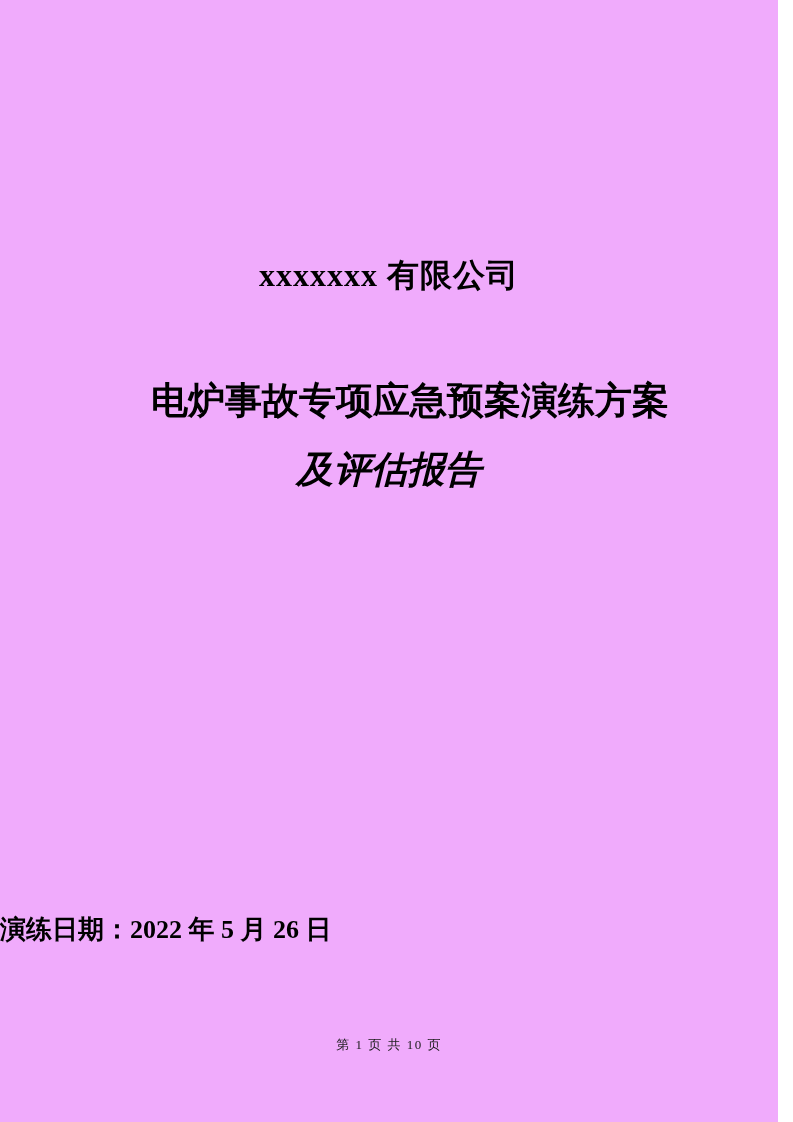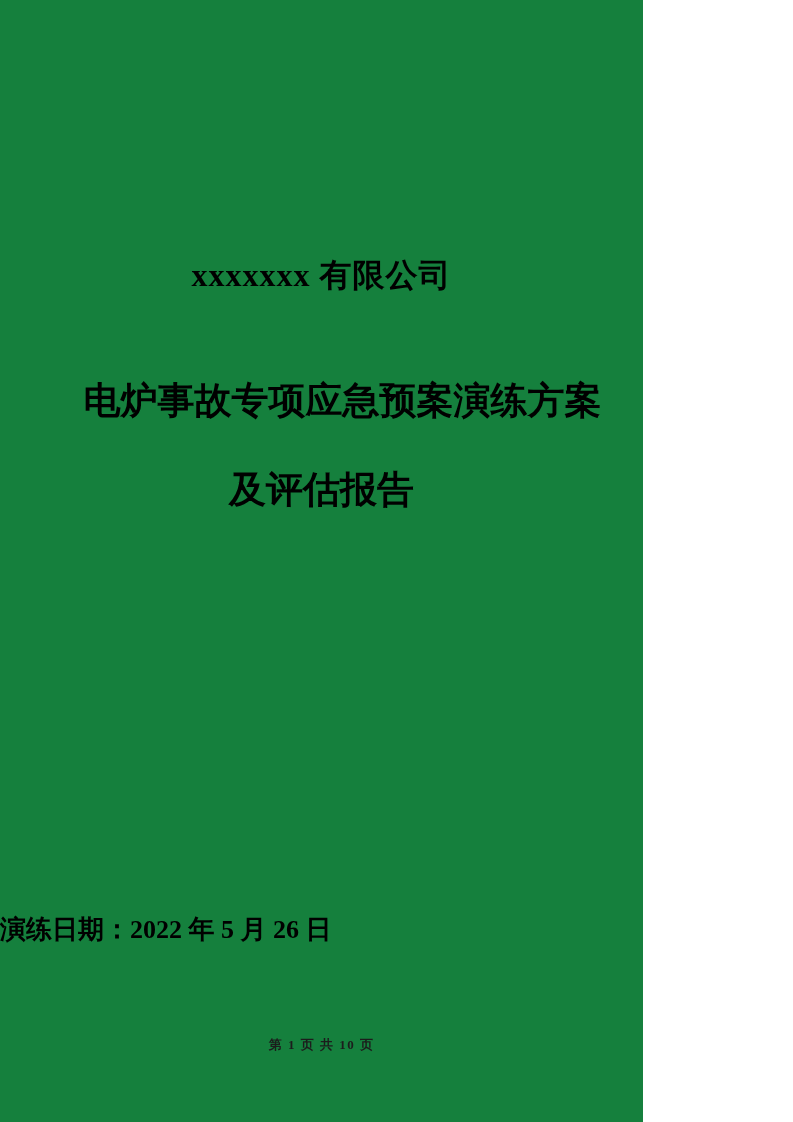--- a/index.html
+++ b/index.html
@@ -2,23 +2,23 @@
 <html><head>
 <meta charset="utf-8">
 <style>
   html, body {
     margin: 0;
     padding: 0;
     background: #ffffff;
   }
   .page {
     position: relative;
-    width: 643px;
+    width: 778px;
     height: 1122px;
-    background: #15803d;
+    background: #f0abfc;
     overflow: hidden;
     color: #000000;
     font-family: "Liberation Serif", "DejaVu Serif", serif;
   }
   .company-name {
     position: absolute;
     top: 256px;
     left: 0;
     width: 100%;
     text-align: center;
@@ -33,40 +33,40 @@
     left: 0;
     width: 100%;
     text-align: center;
     font-size: 37px;
     font-weight: bold;
     line-height: 44px;
     letter-spacing: 0px;
     white-space: pre;
   }
   .title-line-1 { top: 379px; padding-left: 21px; }
-  .title-line-2 { top: 468px; }
+  .title-line-2 { top: 448px; font-style: italic; }
   .drill-date {
     position: absolute;
     top: 914px;
     left: 0;
     width: 100%;
     text-align: left;
     font-size: 26px;
     font-weight: bold;
     line-height: 32px;
     white-space: pre;
   }
   .page-footer {
     position: absolute;
     top: 1036px;
     left: 0;
     width: 100%;
     text-align: center;
     font-size: 13px;
-    font-weight: bold;
+    font-weight: normal;
     color: #1c1c1c;
     line-height: 17px;
     letter-spacing: 1.5px;
     white-space: pre;
   }
 </style>
 </head>
 <body>
 
 <div class="page">

